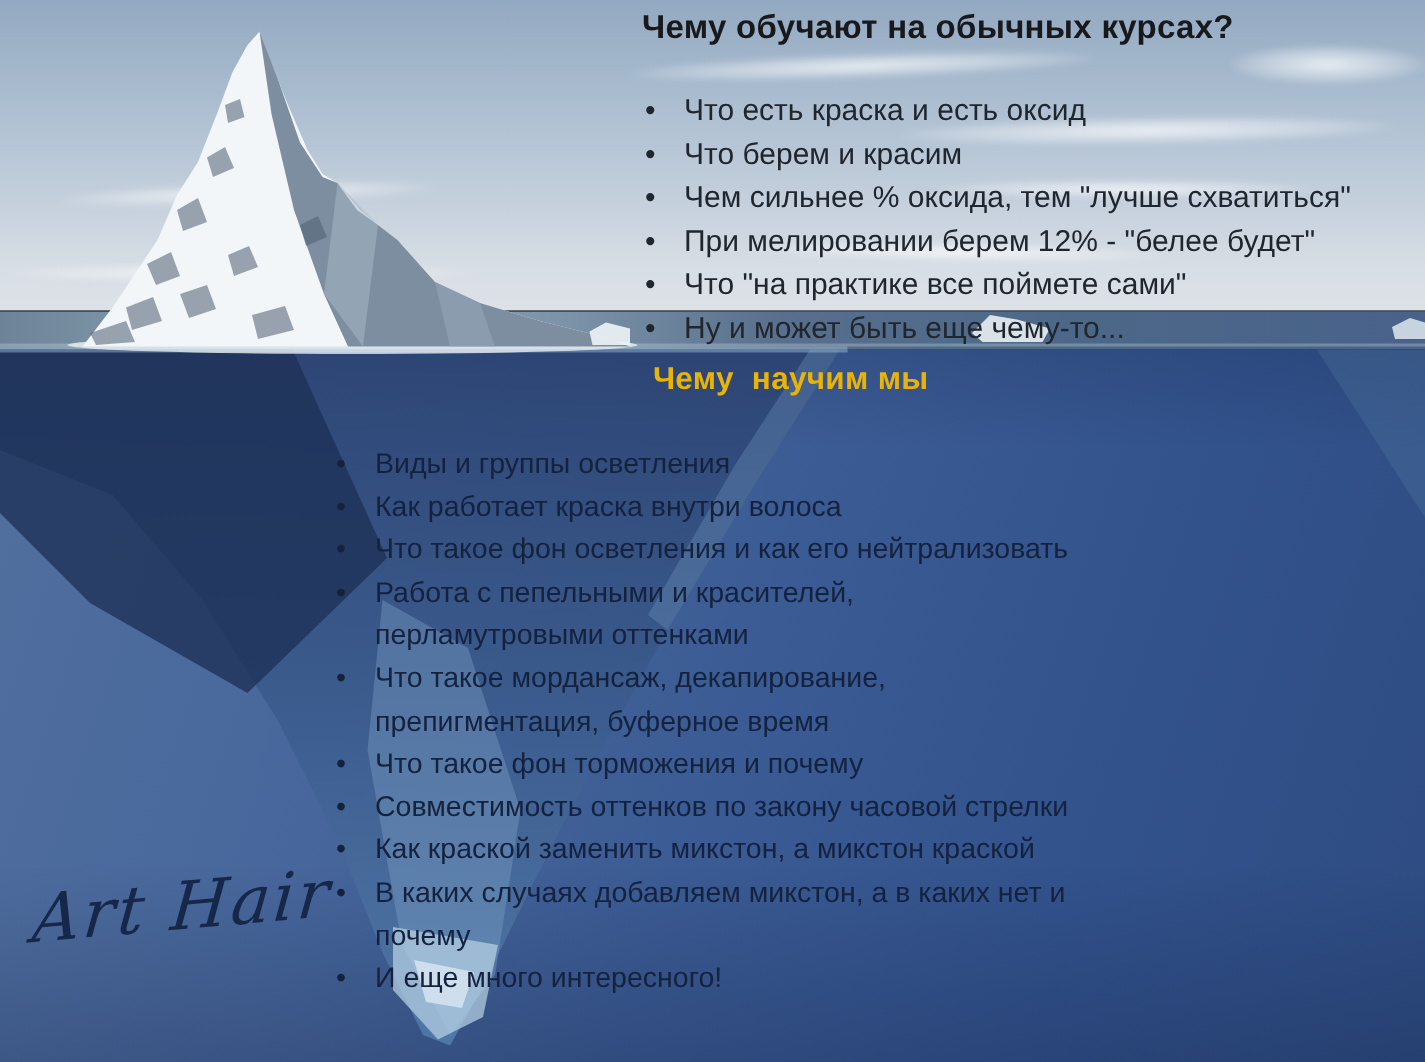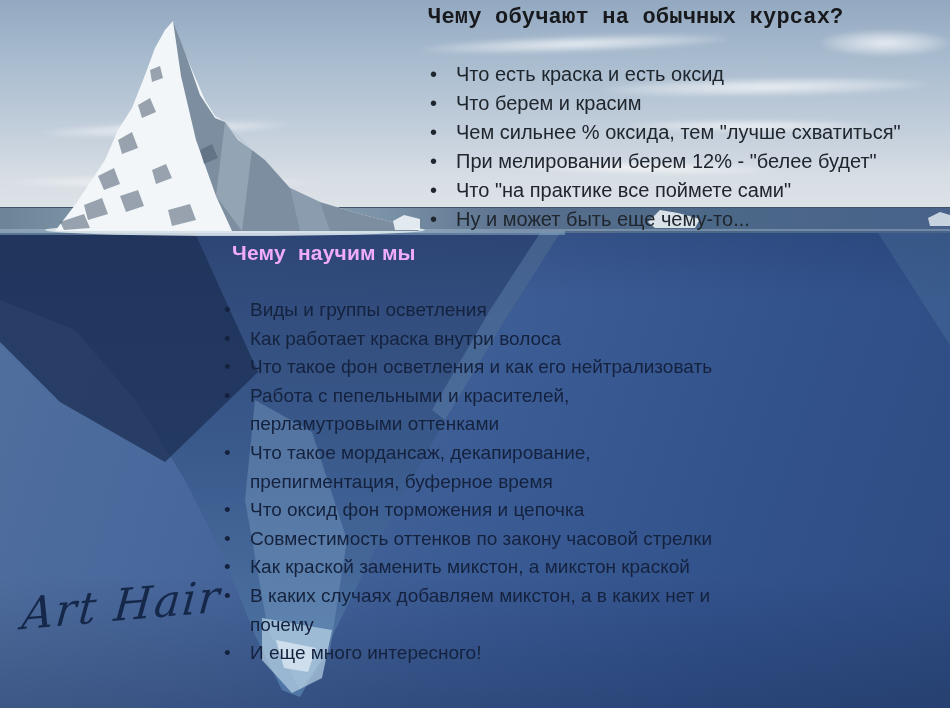--- a/index.html
+++ b/index.html
@@ -25,27 +25,27 @@
   .underwater{
     position:absolute;left:0;top:233px;width:950px;height:475px;
     background:
       linear-gradient(180deg,rgba(20,35,70,.18) 0%,rgba(20,35,70,0) 14%,rgba(10,20,50,0) 72%,rgba(10,20,50,.22) 100%),
       linear-gradient(108deg,#51709f 0%,#47669b 28%,#3b5b94 52%,#32528c 76%,#2e4c82 100%);
   }
   .berg-svg{position:absolute;left:0;top:0;width:950px;height:708px;pointer-events:none;}
   
   .h-top{
     position:absolute;left:428px;top:5px;width:515px;
-    font-size:22px;font-weight:700;color:#17191c;white-space:pre-wrap;letter-spacing:.2px;font-family:Liberation Mono, monospace;
+    font-size:22px;font-weight:700;color:#17191c;white-space:pre-wrap;letter-spacing:.2px;
   }
   .list-top{position:absolute;left:430px;top:60px;width:518px;font-size:20px;color:#20262d;}
   .list-top .r{display:flex;height:29px;line-height:29px;}
   .h-bottom{
-    position:absolute;left:232px;top:241px;width:400px;
-    font-size:21px;font-weight:700;color:#f0abfc;white-space:pre-wrap;letter-spacing:.2px;
+    position:absolute;left:219px;top:241px;width:400px;
+    font-size:21px;font-weight:700;color:#eab308;white-space:pre-wrap;letter-spacing:.2px;text-align:right;
   }
   .list-bottom{position:absolute;left:224px;top:296px;width:660px;font-size:19px;color:#14223e;}
   .list-bottom .r{display:flex;height:28.6px;line-height:28.6px;}
   .b{flex:0 0 26px;}
   .t{flex:1;white-space:nowrap;}
   .logo{
     position:absolute;left:22px;top:588px;width:230px;
     font-family:"DejaVu Serif","Liberation Serif",serif;font-style:italic;
     font-size:44px;color:#16284a;letter-spacing:2px;
     transform:rotate(-5deg) skewX(-10deg);transform-origin:left center;
@@ -175,21 +175,21 @@
     <div class="r">
       <span class="b">•</span>
       <span class="t">Что такое мордансаж, декапирование,</span>
     </div>
     <div class="r">
       <span class="b"></span>
       <span class="t">препигментация, буферное время</span>
     </div>
     <div class="r">
       <span class="b">•</span>
-      <span class="t">Что оксид фон торможения и цепочка</span>
+      <span class="t">Что такое фон торможения и почему</span>
     </div>
     <div class="r">
       <span class="b">•</span>
       <span class="t">Совместимость оттенков по закону часовой стрелки</span>
     </div>
     <div class="r">
       <span class="b">•</span>
       <span class="t">Как краской заменить микстон, а микстон краской</span>
     </div>
     <div class="r">

